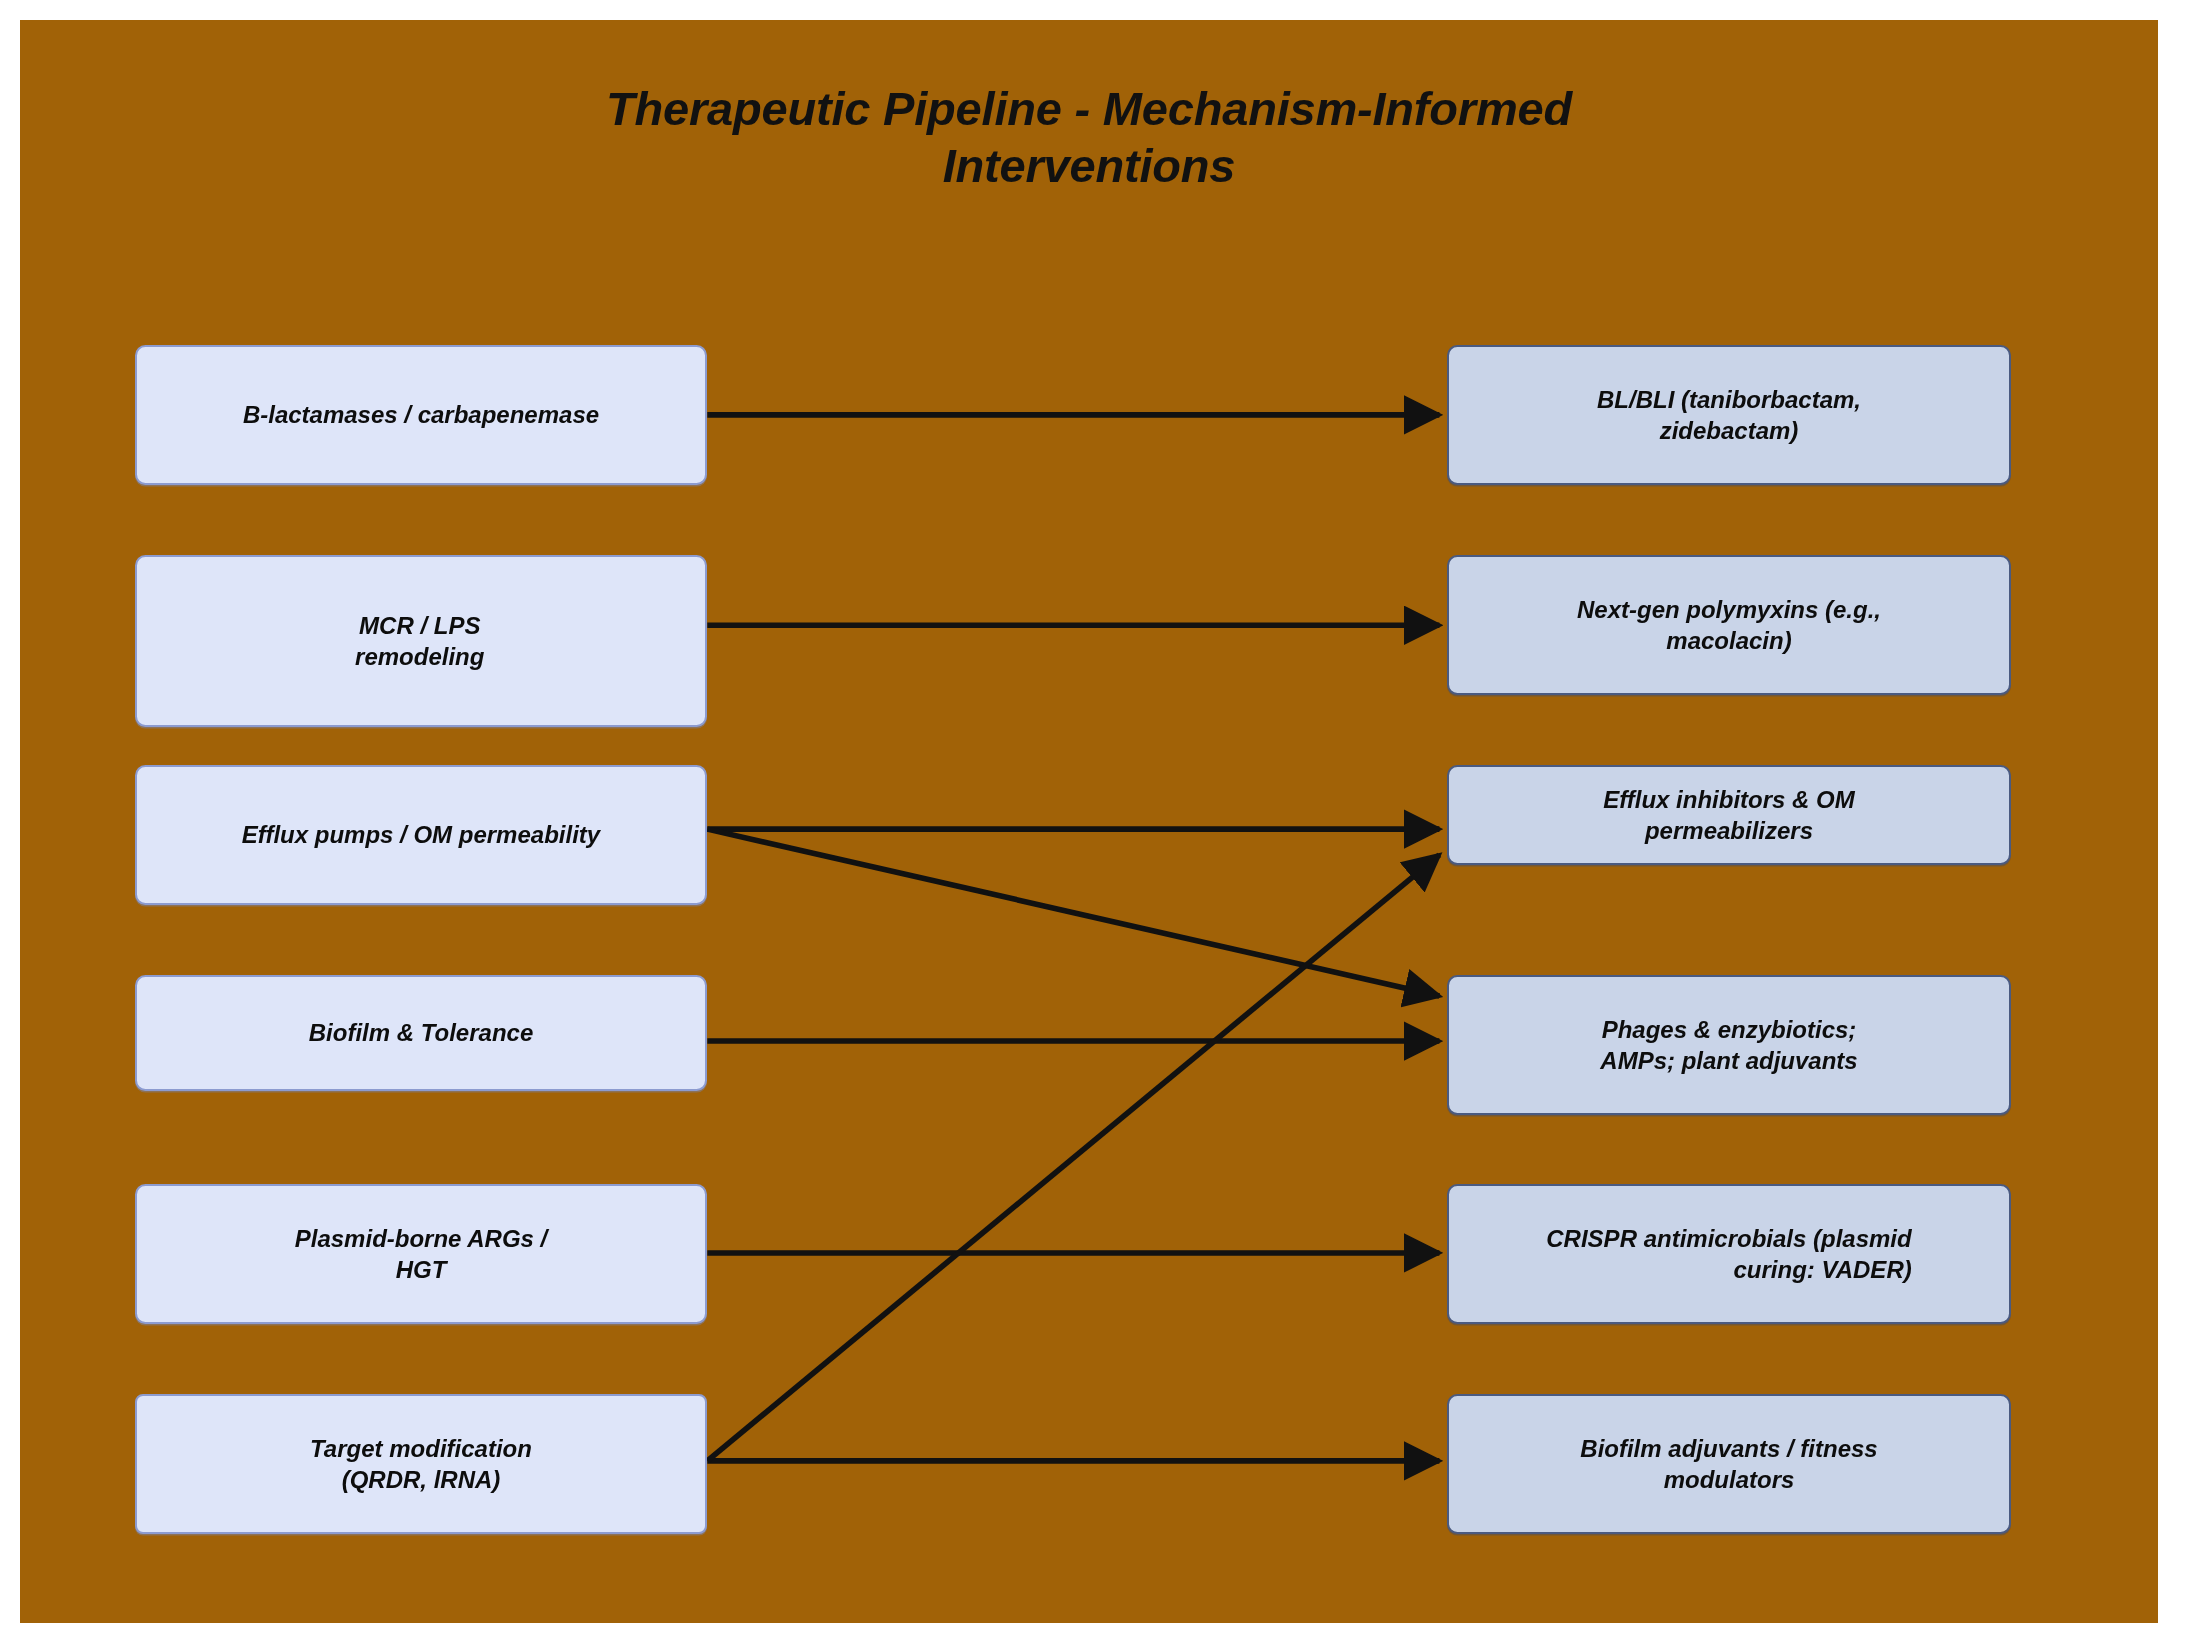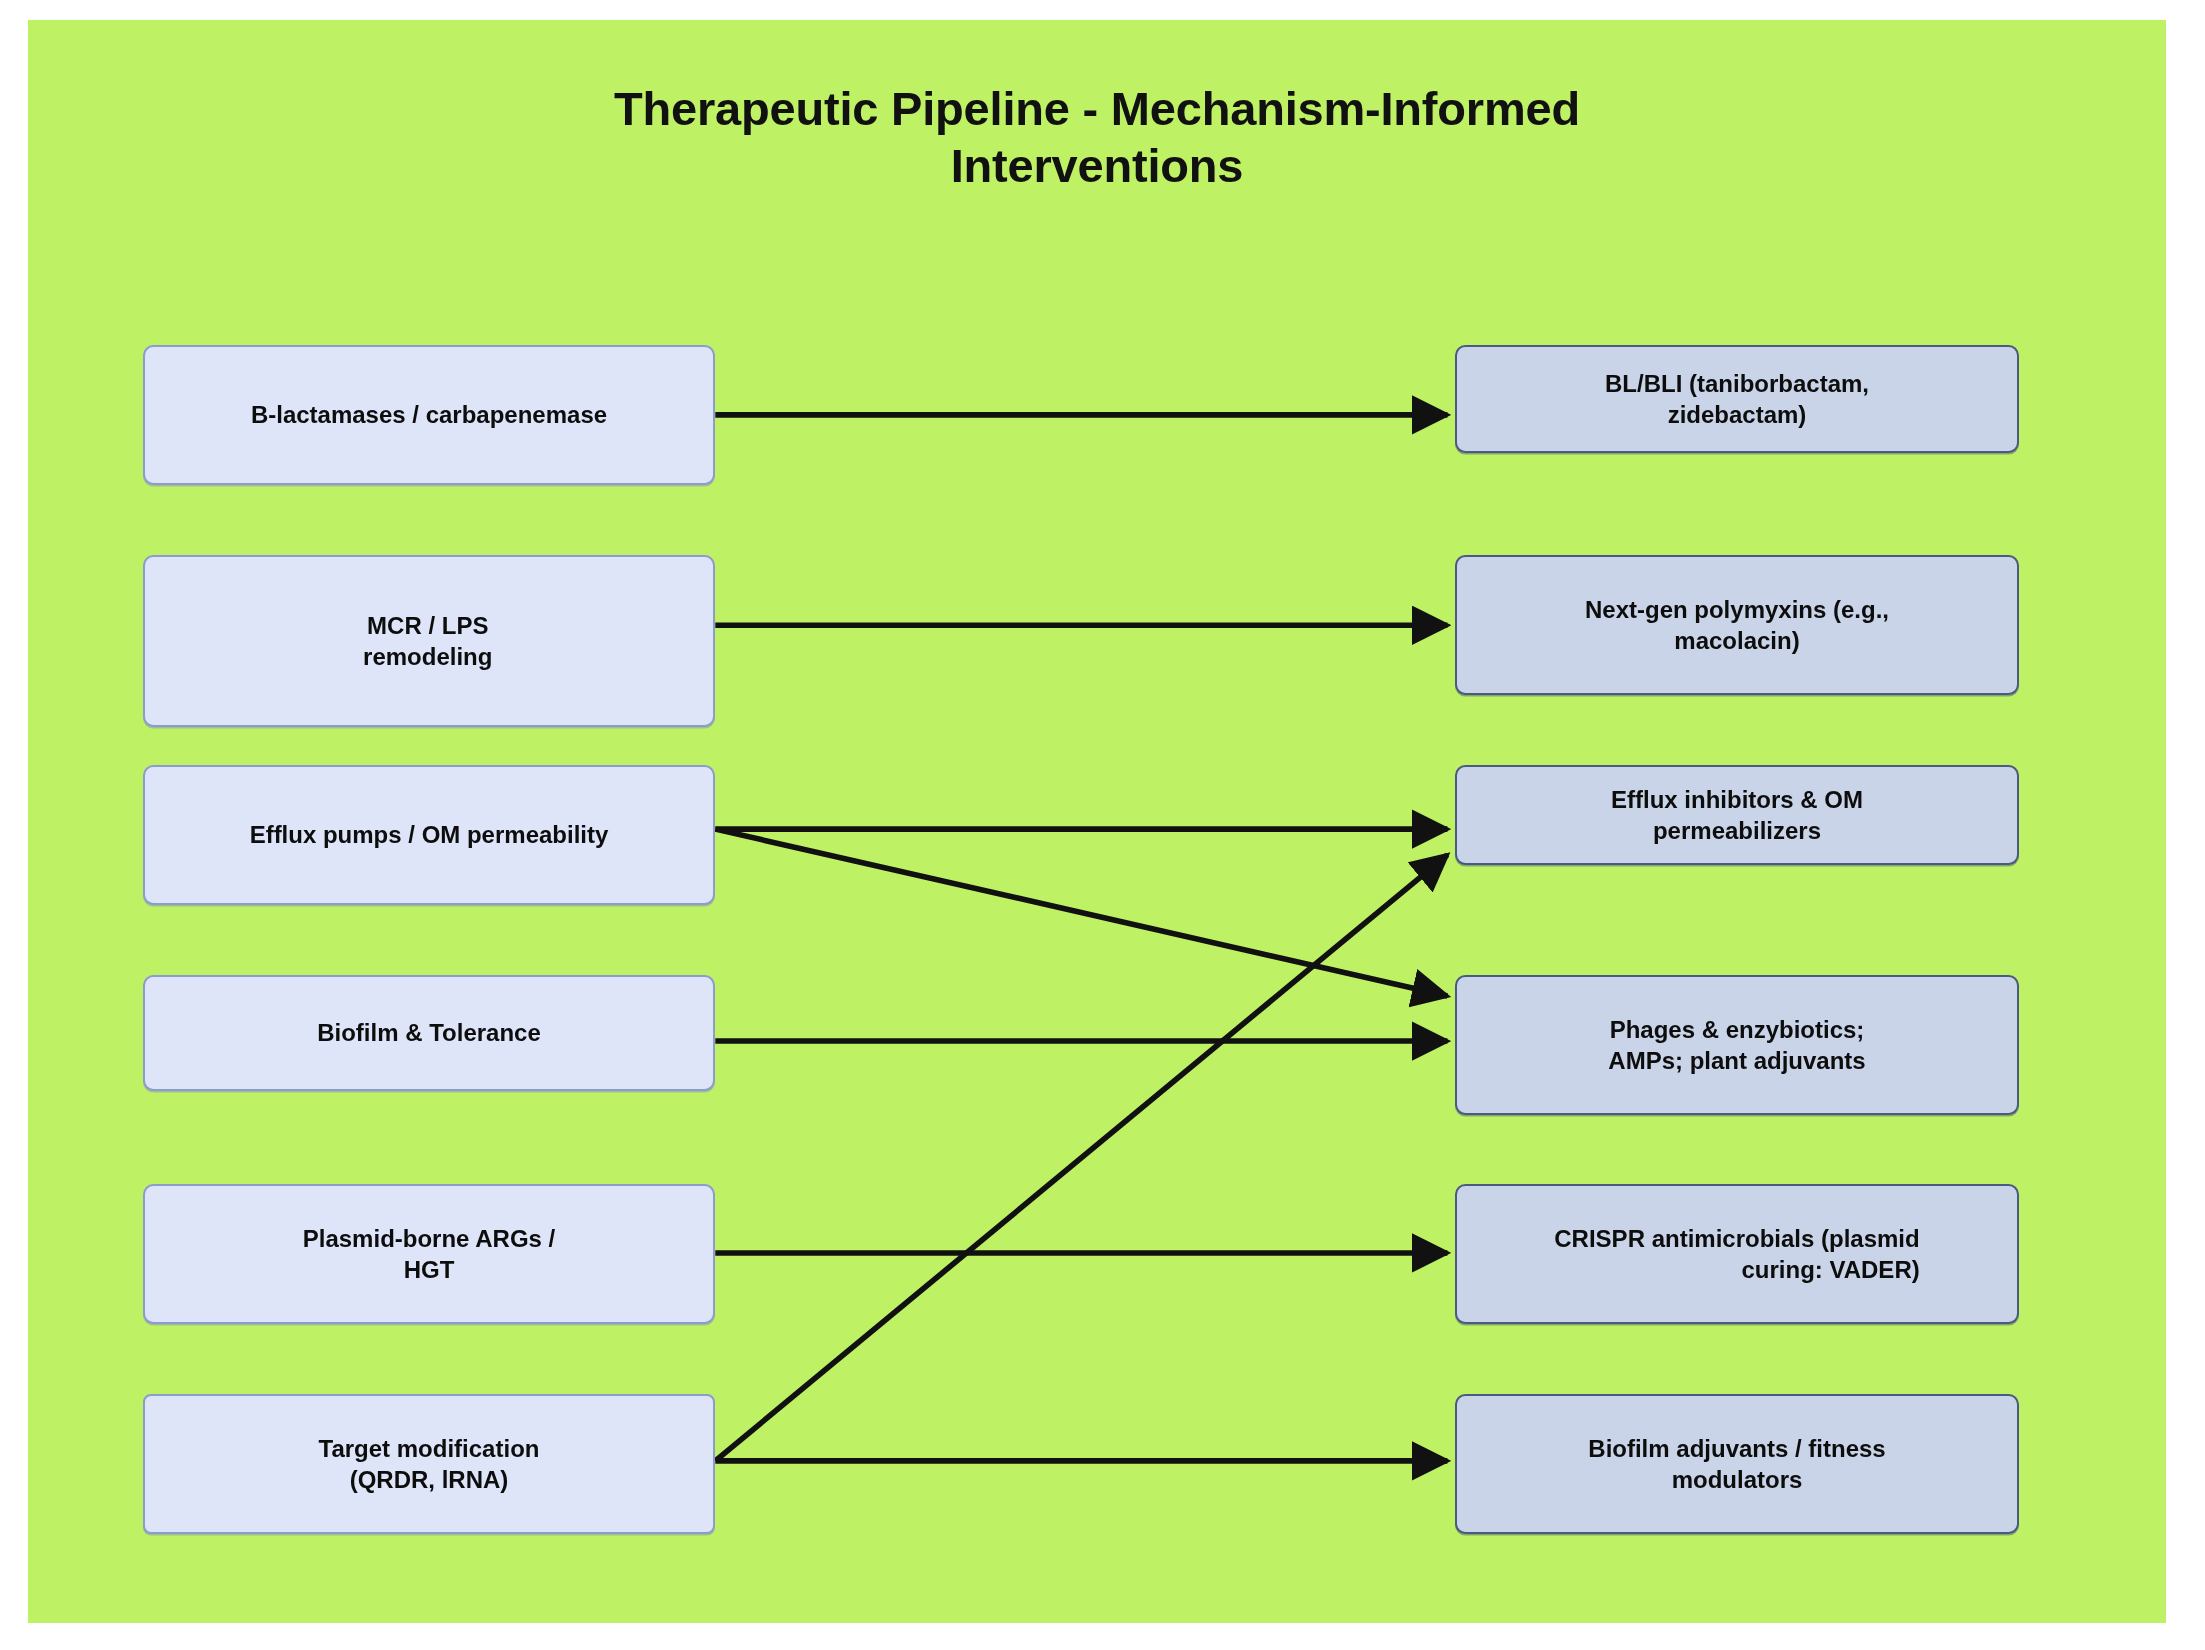--- a/index.html
+++ b/index.html
@@ -1,20 +1,21 @@
 <!DOCTYPE html>
 <html style="font-size:13px"><head>
 <meta charset="utf-8">
 <style>
   html,body{margin:0;padding:0;background:#ffffff;}
   body{width:2205px;height:1651px;font-family:"Liberation Sans",sans-serif;}
 
   #canvas{
-    position:absolute;left:28px;top:20px;width:2138px;height:1603px;
-    background:#bef264;
+    position:absolute;left:20px;top:20px;width:2138px;height:1603px;
+    background:#a16207;
+    font-style:italic;
   }
 
   #title{
     position:absolute;left:0;top:60px;width:100%;
     text-align:center;
     font-size:47px;font-weight:bold;color:#111111;
     line-height:1.22;letter-spacing:-0.2px;
   }
   #title .l2{display:block;}
 
@@ -94,21 +95,21 @@
   </div>
   <div class="node col-left" style="top:1164px;height:140px;">
     <span class="tl">Plasmid-borne ARGs /
 HGT</span>
   </div>
   <div class="node col-left" style="top:1374px;height:140px;border-radius:8px;">
     <span class="tl">Target modification
 (QRDR, lRNA)</span>
   </div>
 
-  <div class="node col-right" style="top:325px;height:108px;">
+  <div class="node col-right" style="top:325px;height:140px;">
     <span class="tl">BL/BLI (taniborbactam,
 zidebactam)</span>
   </div>
   <div class="node col-right" style="top:535px;height:140px;">
     <span class="tl">Next-gen polymyxins (e.g.,
 macolacin)</span>
   </div>
   <div class="node col-right" style="top:745px;height:100px;">
     <span class="tl">Efflux inhibitors &amp; OM
 permeabilizers</span>

